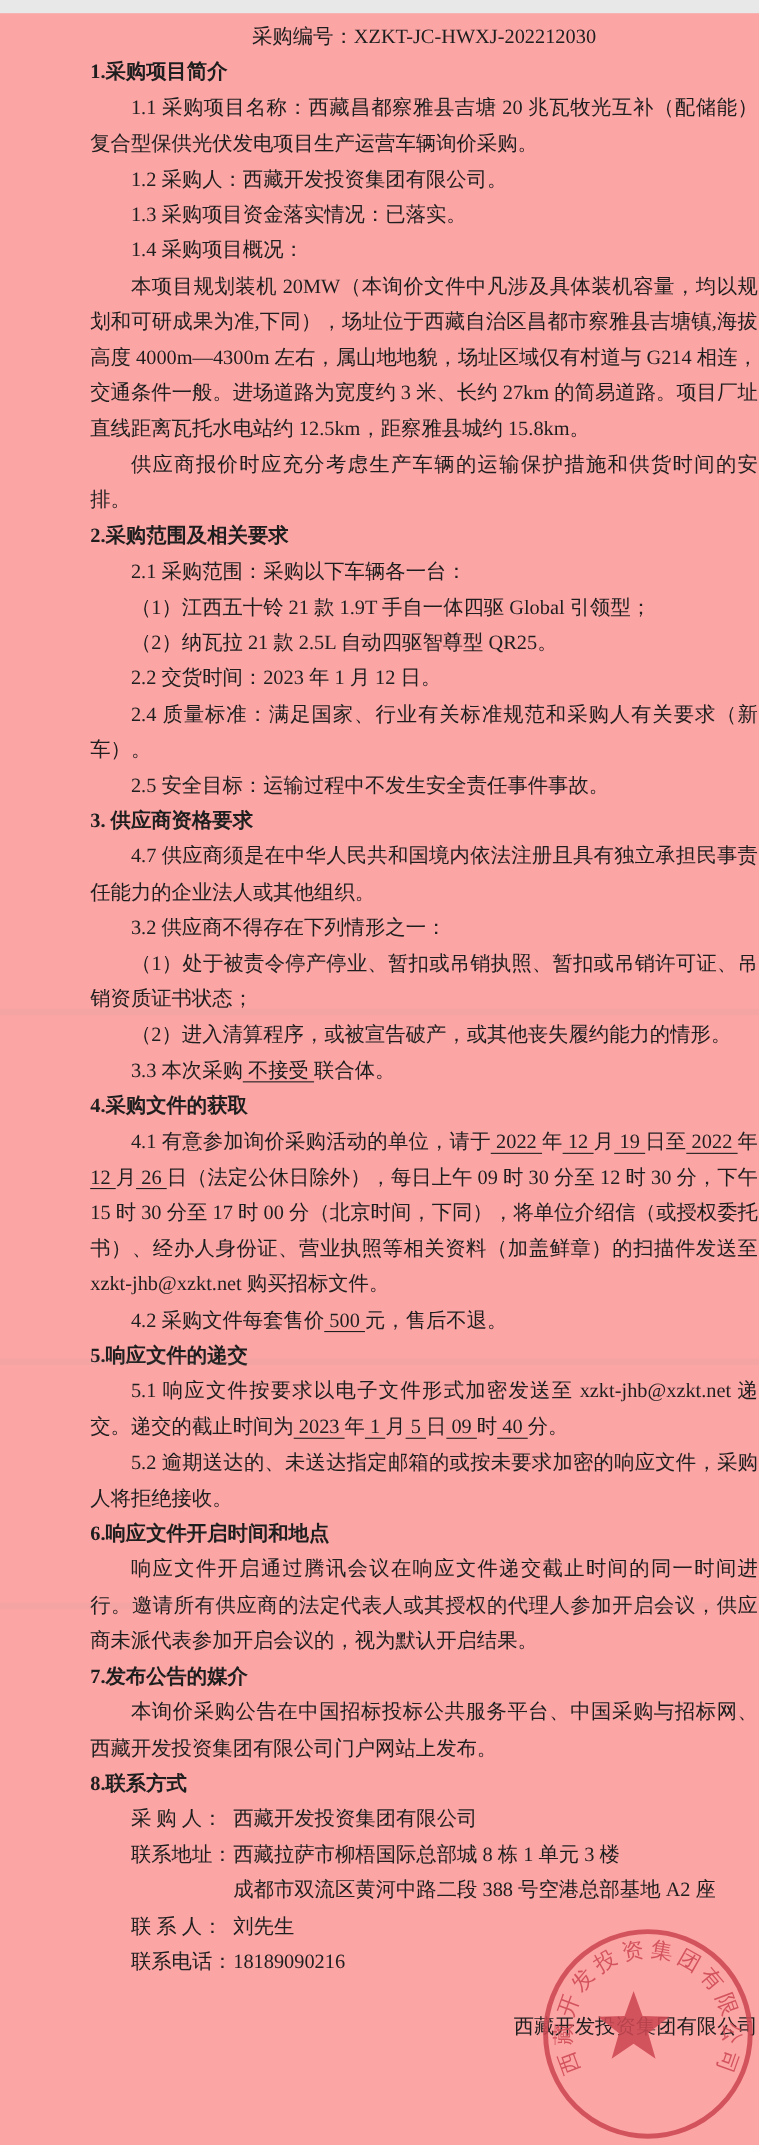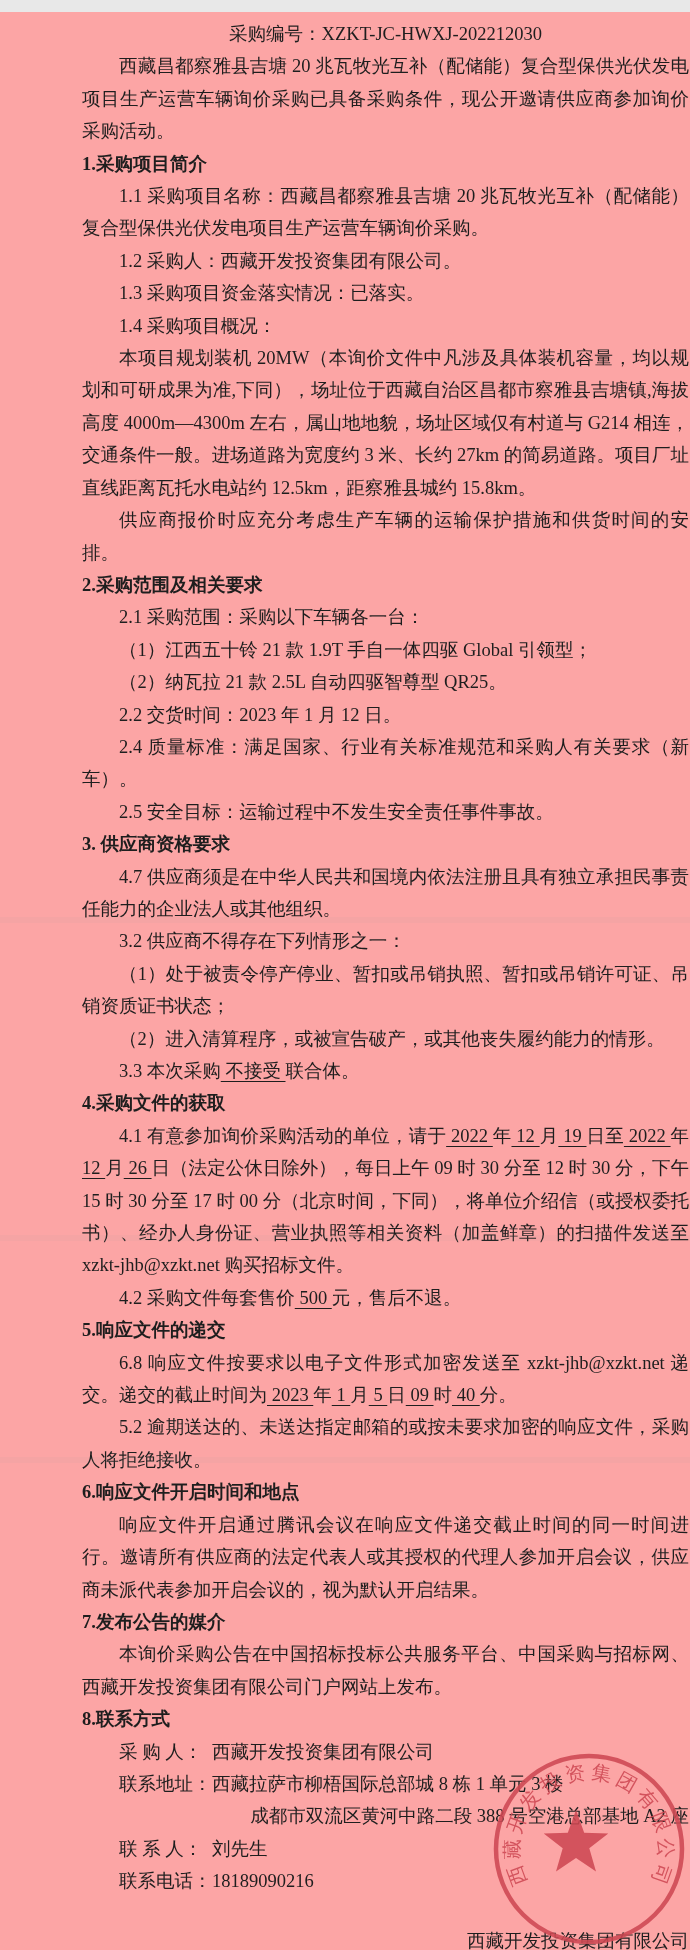--- a/index.html
+++ b/index.html
@@ -14,39 +14,38 @@
     line-height:32.4px;
     color:#1e1e1e;
     padding-left:32px;
   }
   .doc-body{padding:6px 33px 0 50px;}
   .doc-number{text-align:center;margin:0;}
   .para{margin:0;text-indent:2em;text-align:justify;}
   .sec-heading{margin:0;font-weight:bold;}
   .u{text-decoration:underline;text-underline-offset:4px;}
   .contact-row{margin:0;padding-left:37px;}
-  .contact-row.cont{padding-left:130px;text-align:right;}
+  .contact-row.cont{padding-left:130px;}
   .c-label{display:inline-block;width:93px;}
   .signature{margin-top:26px;text-align:right;line-height:34.5px;}
   .signature p{margin:0;}
   .stamp{position:absolute;left:489px;top:1737px;width:200px;height:200px;opacity:.87;pointer-events:none;}
   .streak{position:absolute;left:0;width:100%;height:6px;background:rgba(150,150,150,.07);}
 </style>
 </head>
 <body>
 
 <div class="page">
   <div class="streak" style="top:905px"></div>
   <div class="streak" style="top:1223px"></div>
   <div class="streak" style="top:1445px"></div>
 
   <div class="doc-body">
     <p class="doc-number">采购编号：XZKT-JC-HWXJ-202212030</p>
 
-    <p class="para"><span>西藏昌都察雅县吉塘 20 兆瓦牧光互补（配储能）复合型保供光伏发电项目生产运营车辆询价采购已具备采购条件，现公开邀请供应商参加询价采购活动。</span></p>
 
     <main>
         <div class="sec-heading">1.采购项目简介</div>
         <p class="para"><span>1.1 采购项目名称：西藏昌都察雅县吉塘 20 兆瓦牧光互补（配储能）复合型保供光伏发电项目生产运营车辆询价采购。</span></p>
         <p class="para"><span>1.2 采购人：西藏开发投资集团有限公司。</span></p>
         <p class="para"><span>1.3 采购项目资金落实情况：已落实。</span></p>
         <p class="para"><span>1.4 采购项目概况：</span></p>
         <p class="para"><span>本项目规划装机 20MW（本询价文件中凡涉及具体装机容量，均以规划和可研成果为准,下同），场址位于西藏自治区昌都市察雅县吉塘镇,海拔高度 4000m—4300m 左右，属山地地貌，场址区域仅有村道与 G214 相连，交通条件一般。进场道路为宽度约 3 米、长约 27km 的简易道路。项目厂址直线距离瓦托水电站约 12.5km，距察雅县城约 15.8km。</span></p>
         <p class="para"><span>供应商报价时应充分考虑生产车辆的运输保护措施和供货时间的安排。</span></p>
         <div class="sec-heading">2.采购范围及相关要求</div>
@@ -59,21 +58,21 @@
         <div class="sec-heading">3. 供应商资格要求</div>
         <p class="para"><span>4.7 供应商须是在中华人民共和国境内依法注册且具有独立承担民事责任能力的企业法人或其他组织。</span></p>
         <p class="para"><span>3.2 供应商不得存在下列情形之一：</span></p>
         <p class="para"><span>（1）处于被责令停产停业、暂扣或吊销执照、暂扣或吊销许可证、吊销资质证书状态；</span></p>
         <p class="para"><span>（2）进入清算程序，或被宣告破产，或其他丧失履约能力的情形。</span></p>
         <p class="para"><span>3.3 本次采购</span><span class="u"> 不接受 </span><span>联合体。</span></p>
         <div class="sec-heading">4.采购文件的获取</div>
         <p class="para"><span>4.1 有意参加询价采购活动的单位，请于</span><span class="u"> 2022 </span><span>年</span><span class="u"> 12 </span><span>月</span><span class="u"> 19 </span><span>日至</span><span class="u"> 2022 </span><span>年</span><span class="u"> 12 </span><span>月</span><span class="u"> 26 </span><span>日（法定公休日除外），每日上午 09 时 30 分至 12 时 30 分，下午 15 时 30 分至 17 时 00 分（北京时间，下同），将单位介绍信（或授权委托书）、经办人身份证、营业执照等相关资料（加盖鲜章）的扫描件发送至 xzkt-jhb@xzkt.net 购买招标文件。</span></p>
         <p class="para"><span>4.2 采购文件每套售价</span><span class="u"> 500 </span><span>元，售后不退。</span></p>
         <div class="sec-heading">5.响应文件的递交</div>
-        <p class="para"><span>6.8 响应文件按要求以电子文件形式加密发送至 xzkt-jhb@xzkt.net 递交。递交的截止时间为</span><span class="u"> 2023 </span><span>年</span><span class="u"> 1 </span><span>月</span><span class="u"> 5 </span><span>日</span><span class="u"> 09 </span><span>时</span><span class="u"> 40 </span><span>分。</span></p>
+        <p class="para"><span>5.1 响应文件按要求以电子文件形式加密发送至 xzkt-jhb@xzkt.net 递交。递交的截止时间为</span><span class="u"> 2023 </span><span>年</span><span class="u"> 1 </span><span>月</span><span class="u"> 5 </span><span>日</span><span class="u"> 09 </span><span>时</span><span class="u"> 40 </span><span>分。</span></p>
         <p class="para"><span>5.2 逾期送达的、未送达指定邮箱的或按未要求加密的响应文件，采购人将拒绝接收。</span></p>
         <div class="sec-heading">6.响应文件开启时间和地点</div>
         <p class="para"><span>响应文件开启通过腾讯会议在响应文件递交截止时间的同一时间进行。邀请所有供应商的法定代表人或其授权的代理人参加开启会议，供应商未派代表参加开启会议的，视为默认开启结果。</span></p>
         <div class="sec-heading">7.发布公告的媒介</div>
         <p class="para"><span>本询价采购公告在中国招标投标公共服务平台、中国采购与招标网、西藏开发投资集团有限公司门户网站上发布。</span></p>
         <div class="sec-heading">8.联系方式</div>
       </main>
 
     <div>
         <p class="contact-row"><span class="c-label">采 购 人：</span><span>西藏开发投资集团有限公司</span></p>

